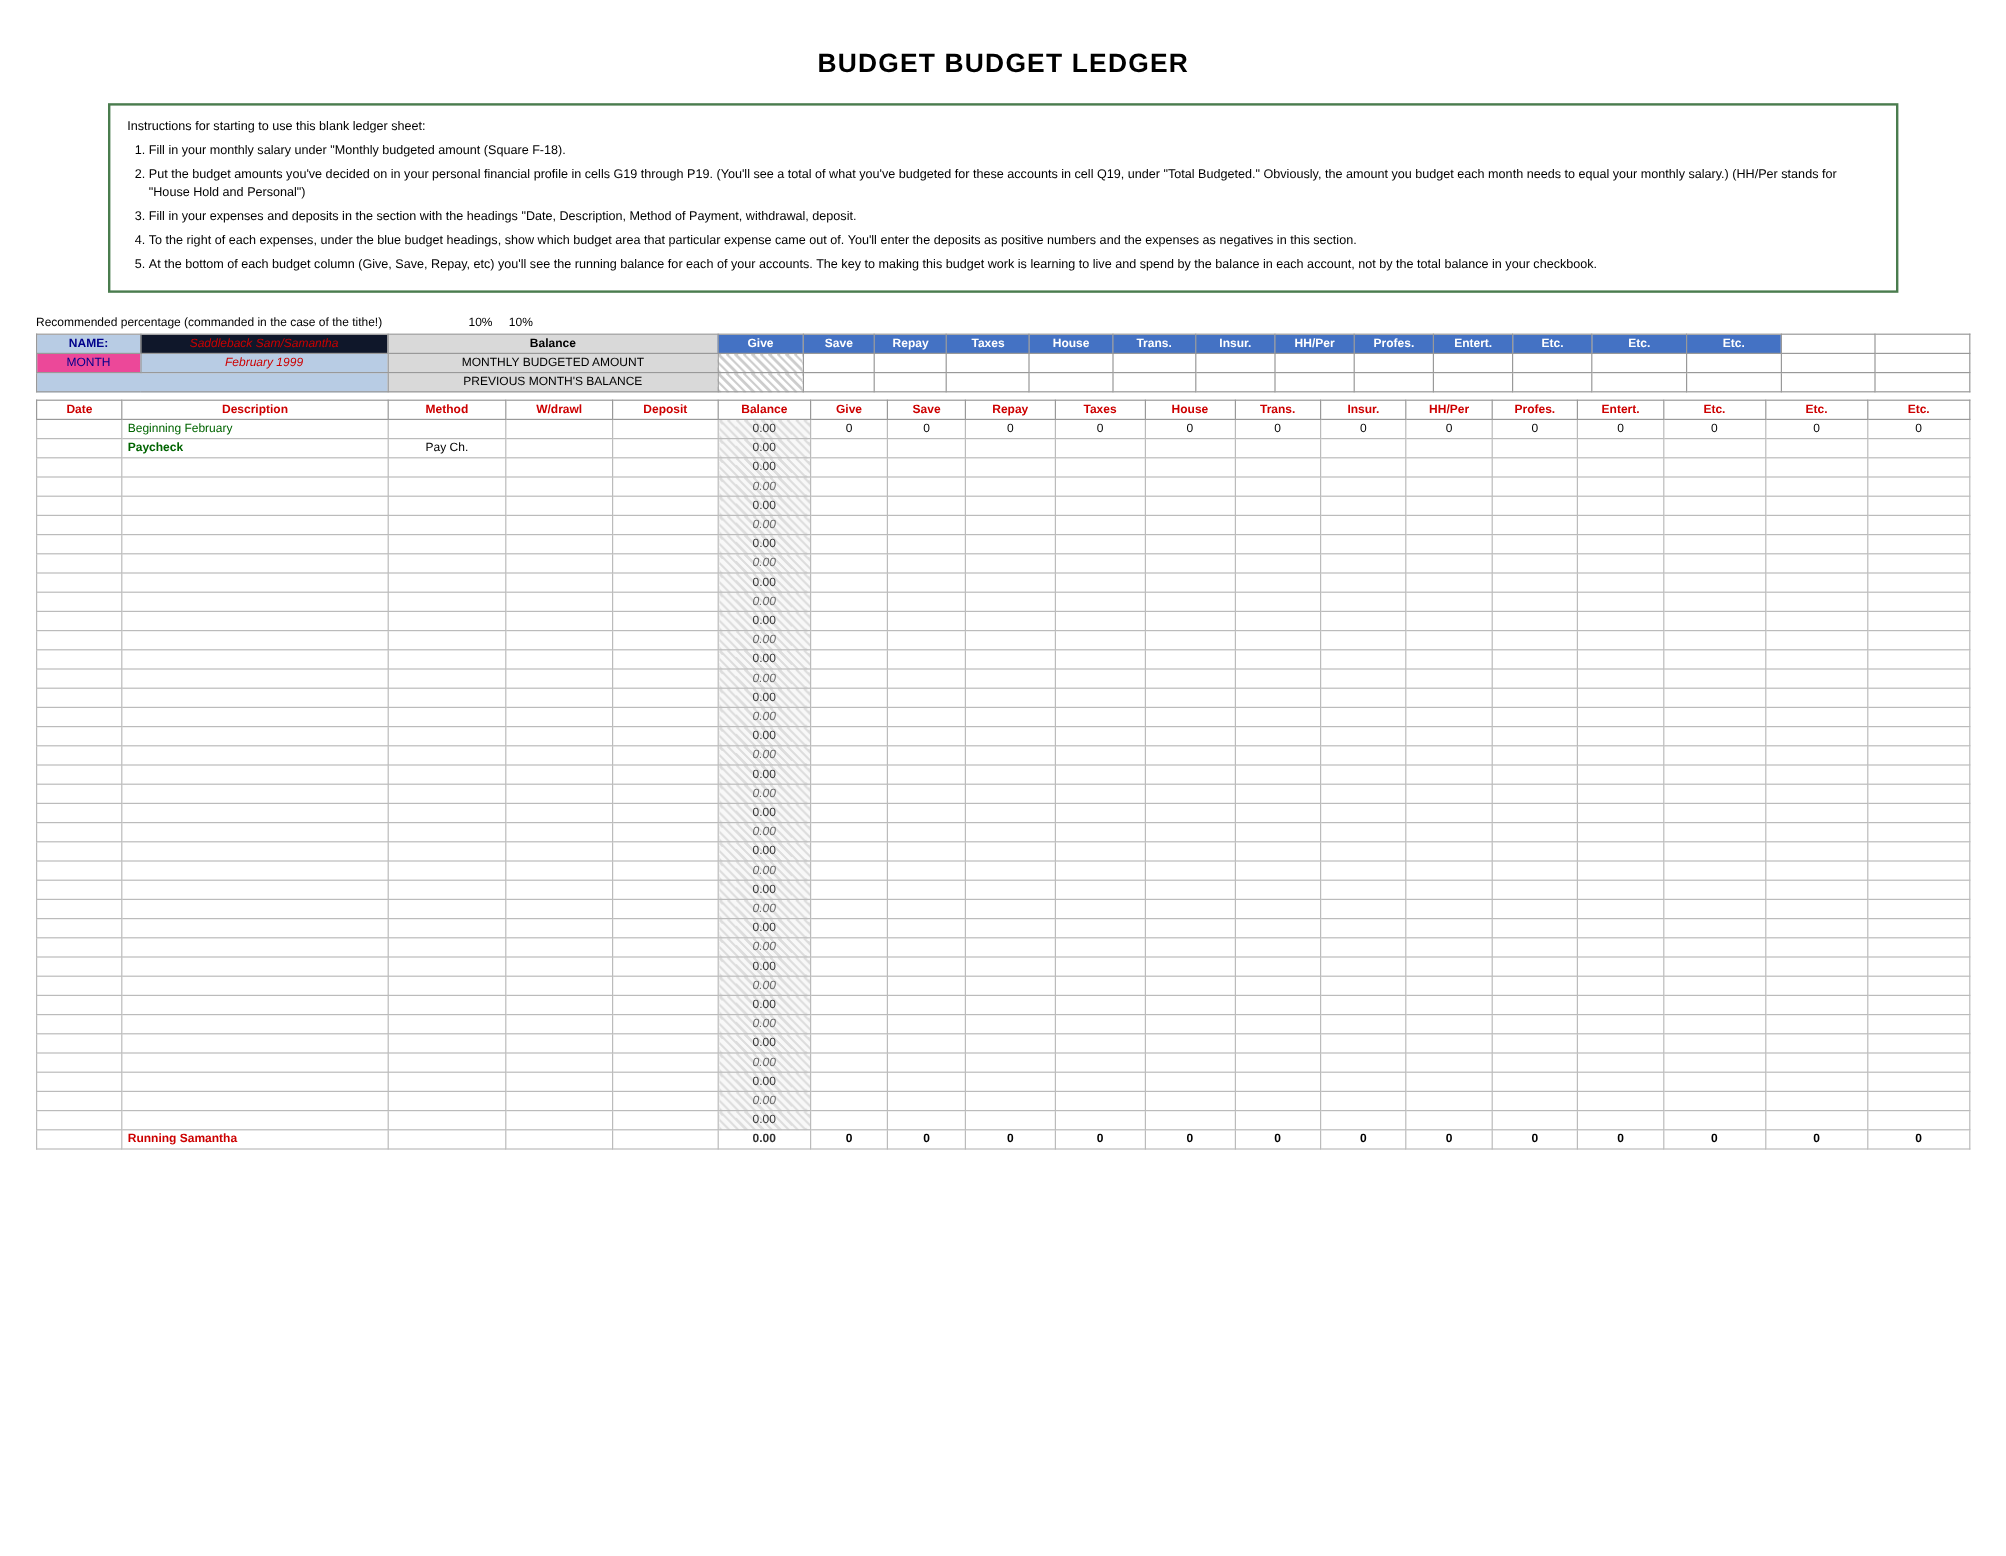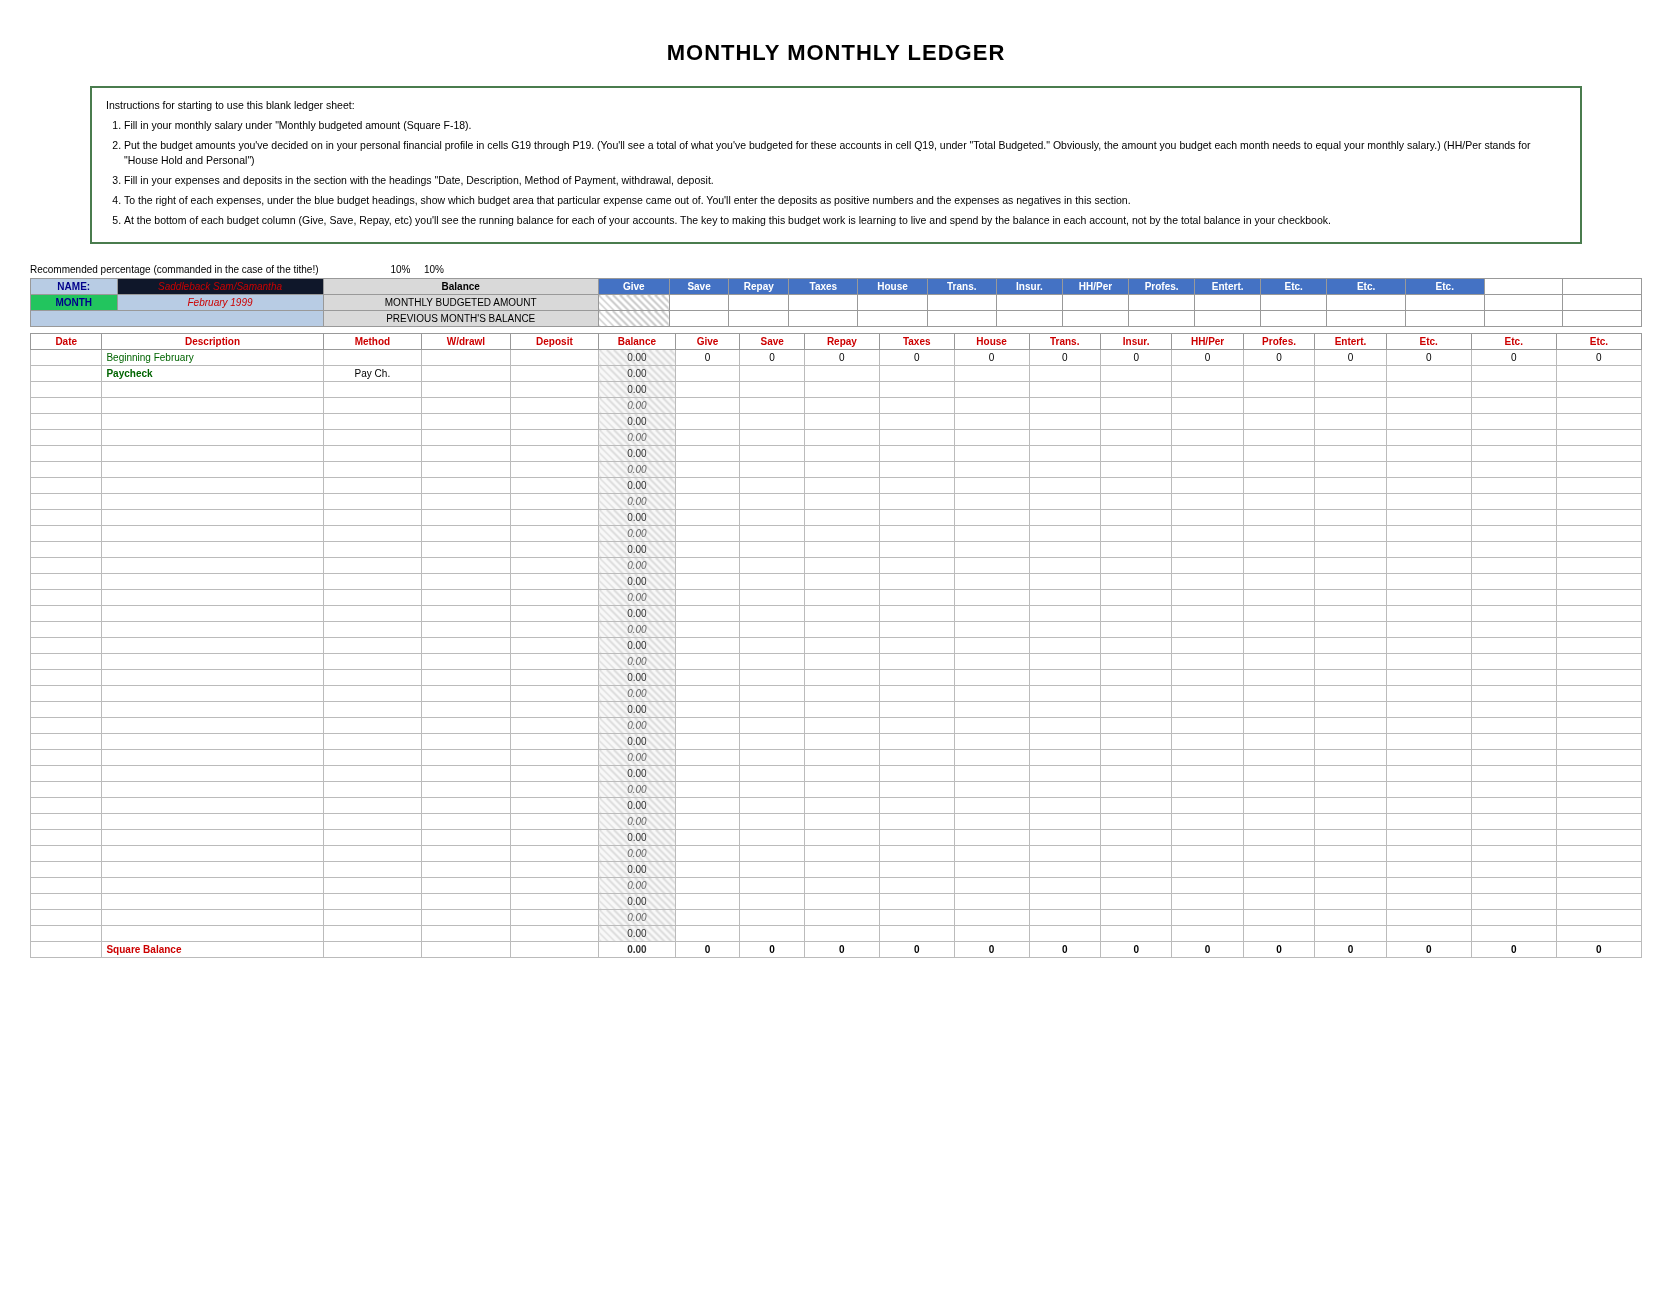--- a/index.html
+++ b/index.html
@@ -58,22 +58,22 @@
       padding-left: 4px;
     }
     .name-value {
       background: #0f172a;
       color: #cc0000;
       font-style: italic;
       font-size: 10px;
       text-align: left;
     }
     .month-label {
-      background: #22c55e;
-      font-weight: bold;
+      background: #ec4899;
+      font-weight: normal;
       color: #00008B;
       font-size: 10px;
       text-align: left;
       padding-left: 4px;
     }
     .month-value {
       background: #b8cce4;
       color: #cc0000;
       font-style: italic;
       font-size: 10px;
@@ -153,21 +153,21 @@
     }
     .running-label { color: #cc0000; font-weight: bold; text-align: left; }
     td.left-align { text-align: left; padding-left: 4px; }
     .beginning-balance { color: #006400; }
     .paycheck { color: #006400; font-weight: bold; }
     .pay-ch { color: #000; }
   </style>
 </head>
 <body>
 
-<div class="page-title">MONTHLY MONTHLY LEDGER</div>
+<div class="page-title">BUDGET BUDGET LEDGER</div>
 
 <div class="instructions-box">
   <p>Instructions for starting to use this blank ledger sheet:</p>
   <ol>
     <li>Fill in your monthly salary under "Monthly budgeted amount (Square F-18).</li>
     <li>Put the budget amounts you've decided on in your personal financial profile in cells G19 through P19.  (You'll see a total of what you've budgeted for these accounts in cell Q19, under "Total Budgeted."  Obviously, the amount you budget each month needs to equal your monthly salary.)     (HH/Per stands for "House Hold and Personal")</li>
     <li>Fill in your expenses and deposits in the section with the headings "Date, Description, Method of Payment, withdrawal, deposit.</li>
     <li>To the right of each expenses, under the blue budget headings, show which budget area that particular expense came out of.  You'll enter the deposits as positive numbers and the expenses as negatives in this section.</li>
     <li><span>At the bottom of each budget column (Give, Save, Repay, etc) you'll see the running balance for each of your accounts.  The key to making this budget work is learning to live and spend by the balance in each account, not by the total balance in your checkbook.</span></li>
   </ol>
@@ -1087,21 +1087,21 @@
         <td></td>
         <td></td>
         <td></td>
         <td></td>
         <td></td>
         <td></td>
         <td></td>
       </tr>
       <tr class="running-row">
         <td></td>
-        <td class="running-label left-align">Square Balance</td>
+        <td class="running-label left-align">Running Samantha</td>
         <td></td>
         <td></td>
         <td></td>
         <td class="balance-col">0.00</td>
         <td>0</td>
         <td>0</td>
         <td>0</td>
         <td>0</td>
         <td>0</td>
         <td>0</td>

